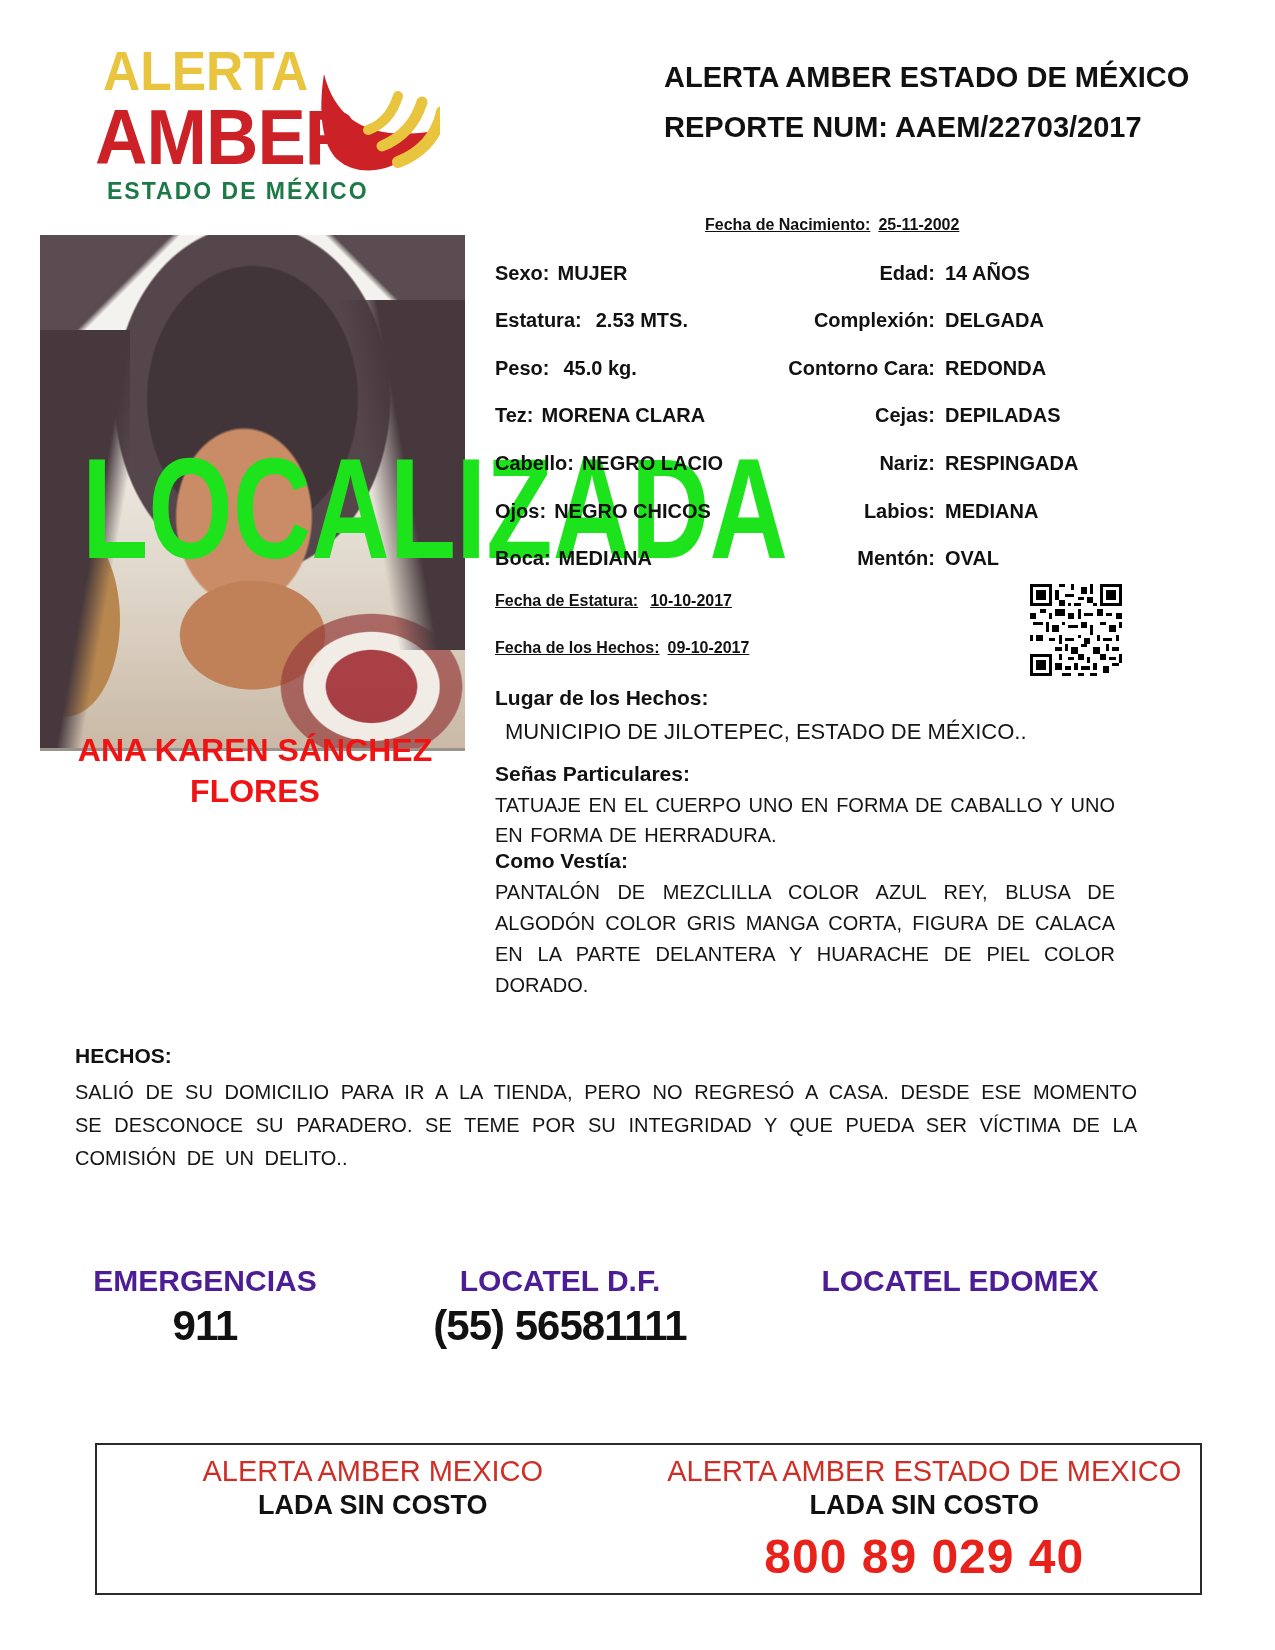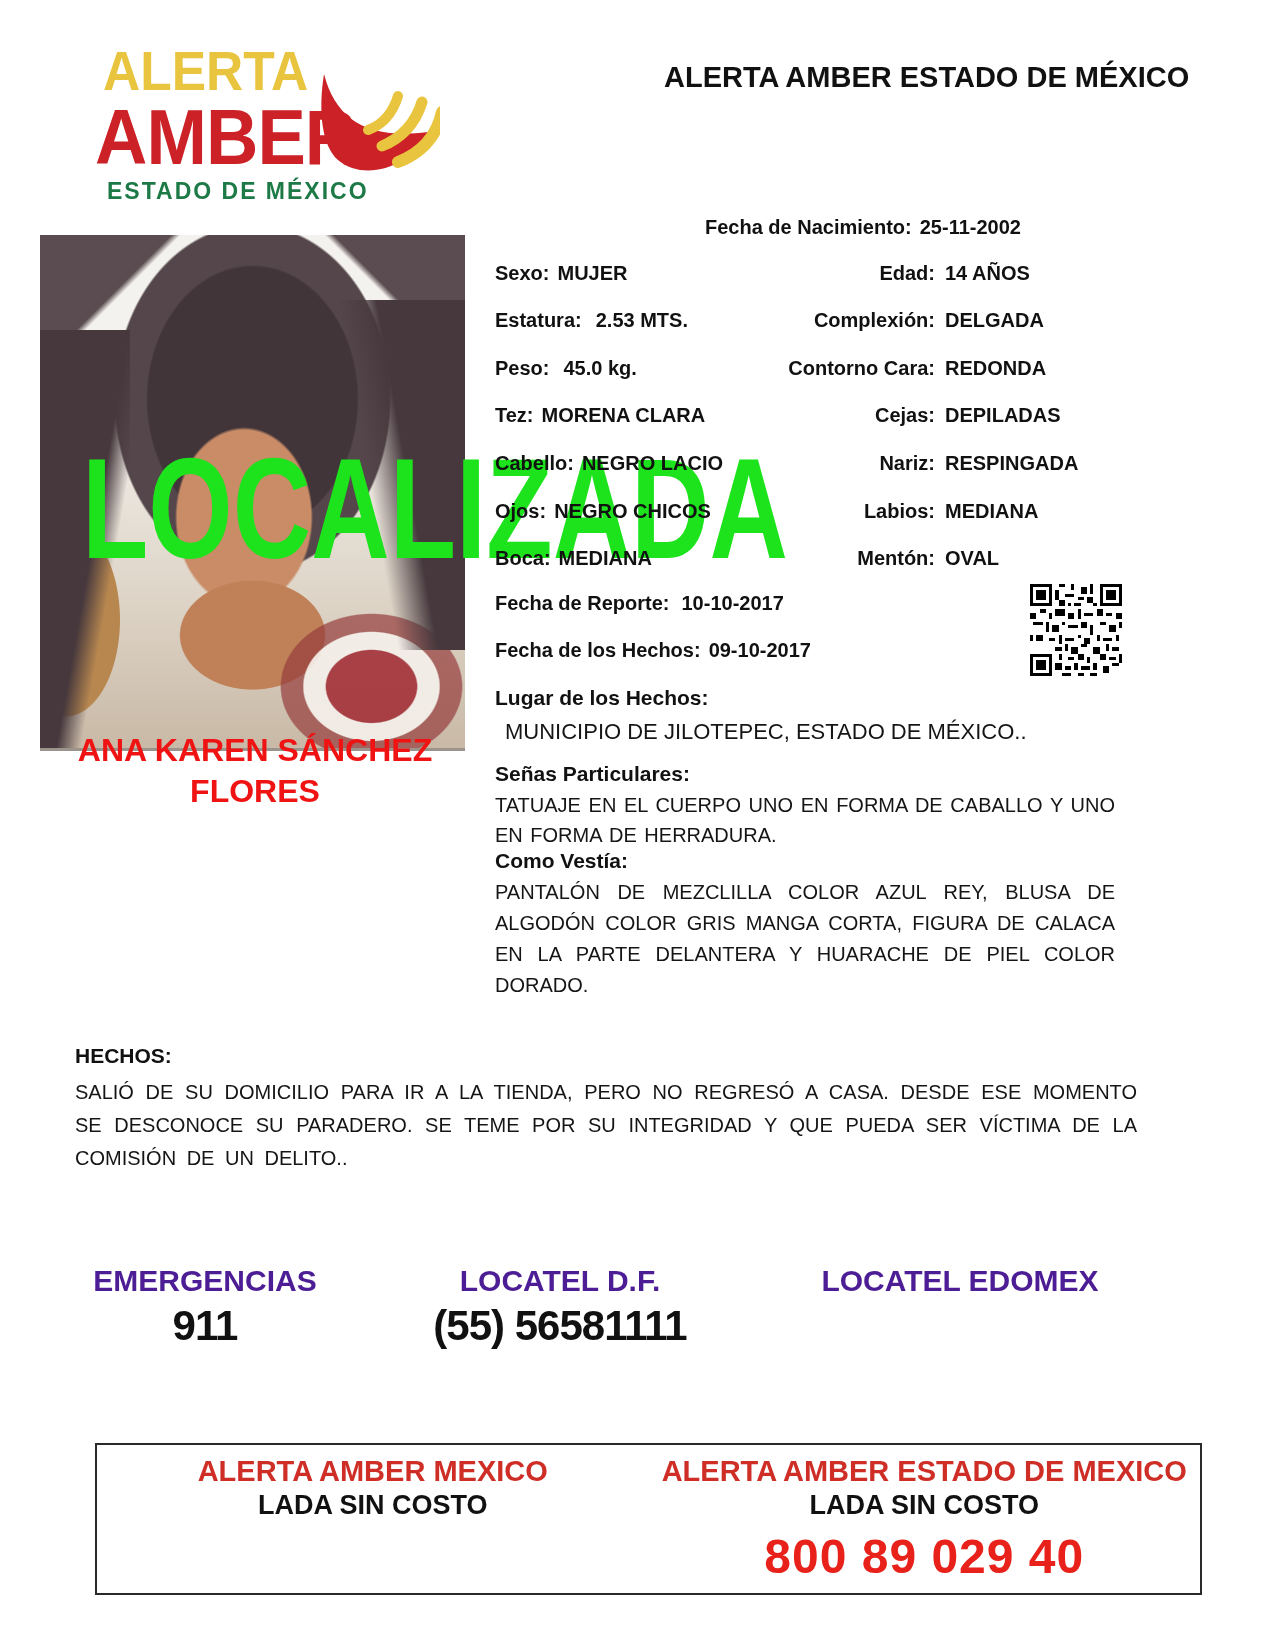--- a/index.html
+++ b/index.html
@@ -36,21 +36,21 @@
     position:absolute;left:82px;top:438px;z-index:2;
     font-size:142px;font-weight:700;line-height:1;color:#1ce31c;
     transform:scaleX(.765);transform-origin:0 0;white-space:nowrap;
   }
   
   .name{
     position:absolute;left:30px;top:730px;width:450px;z-index:3;
     text-align:center;font-size:32px;font-weight:700;line-height:41px;color:#ef1313;
   }
   
-  .fld{position:absolute;z-index:3;font-size:20px;font-weight:700;white-space:nowrap;}
+  .fld{position:absolute;z-index:3;font-size:16px;font-weight:700;white-space:nowrap;text-decoration:underline;}
   .row{position:absolute;left:495px;width:680px;height:26px;z-index:3;font-size:20px;font-weight:700;}
   .row .lf{position:absolute;left:0;white-space:nowrap;}
   .row .rl{position:absolute;left:258px;width:182px;text-align:right;white-space:nowrap;}
   .row .rv{position:absolute;left:450px;white-space:nowrap;}
   .lbl-gap{display:inline-block;width:8px;}
   .sec-label{position:absolute;left:495px;z-index:3;font-size:21px;font-weight:700;}
   .sec-body{position:absolute;left:495px;width:620px;z-index:3;font-size:20px;font-weight:400;line-height:30px;text-align:justify;word-spacing:2px;color:#151515;}
   .lugar-value{position:absolute;left:505px;z-index:3;font-size:22px;font-weight:400;white-space:nowrap;color:#151515;}
   .qr{position:absolute;left:1030px;top:584px;width:92px;height:92px;z-index:3;}
   
@@ -59,21 +59,21 @@
   
   .em-col{position:absolute;text-align:center;}
   .em-label{font-size:30px;font-weight:700;color:#4c1d95;letter-spacing:0px;}
   .em-number{font-size:42px;font-weight:700;color:#111;margin-top:4px;letter-spacing:-1px;}
   .em1{left:40px;top:1264px;width:330px;}
   .em2{left:380px;top:1264px;width:360px;}
   .em3{left:760px;top:1264px;width:400px;}
   
   .fbox{position:absolute;left:95px;top:1443px;width:1103px;height:148px;border:2px solid #2a2a2a;display:flex;z-index:3;background:#fff;}
   .fcol{width:50%;text-align:center;padding-top:10px;}
-  .f-title{font-size:29px;font-weight:700;color:#cf2e27;}
+  .f-title{font-size:29px;font-weight:400;color:#cf2e27;}
   .f-sub{font-size:27px;font-weight:700;color:#111;margin-top:2px;}
   .f-num{font-size:48px;font-weight:700;color:#e8221b;margin-top:8px;letter-spacing:1px;}
 </style>
 </head>
 <body>
 
 <div class="page">
 
   <div class="logo">
     <div class="logo-alerta">ALERTA</div>
@@ -82,20 +82,21 @@
     <svg class="logo-swoosh" width="130" height="160" viewBox="0 0 130 160">
       <path d="M14,40 C26,86 58,106 118,98 C100,134 54,148 28,126 C12,112 8,78 14,40 Z" fill="#cb2127"></path>
       <path d="M58,96 Q80,88 88,62" stroke="#e9c43e" stroke-width="10" fill="none" stroke-linecap="round"></path>
       <path d="M72,112 Q102,100 112,68" stroke="#e9c43e" stroke-width="11" fill="none" stroke-linecap="round"></path>
       <path d="M88,128 Q124,114 132,78" stroke="#e9c43e" stroke-width="12" fill="none" stroke-linecap="round"></path>
     </svg>
   </div>
 
   <div class="hdr">
     <div>ALERTA AMBER ESTADO DE MÉXICO</div>
+    <div>REPORTE NUM: AAEM/22703/2017</div>
   </div>
 
   <div class="photo"></div>
   <div class="hair-l"></div>
   <div class="hair-r"></div>
 
   <div class="localizada">LOCALIZADA</div>
 
   <div class="name">
     <div>ANA KAREN SÁNCHEZ</div>
@@ -136,21 +137,21 @@
     <span class="rl">Labios:</span>
     <span class="rv">MEDIANA</span>
   </div>
   <div class="row" style="top:547px;">
     <span class="lf"><span>Boca:</span><span class="lbl-gap"></span><span>MEDIANA</span></span>
     <span class="rl">Mentón:</span>
     <span class="rv">OVAL</span>
   </div>
 
   <div class="fld" style="left:495px;top:592px;">
-    <span>Fecha de Reporte:</span><span class="lbl-gap" style="width:12px;"></span><span>10-10-2017</span>
+    <span>Fecha de Estatura:</span><span class="lbl-gap" style="width:12px;"></span><span>10-10-2017</span>
   </div>
   <div class="fld" style="left:495px;top:639px;">
     <span>Fecha de los Hechos:</span><span class="lbl-gap"></span><span>09-10-2017</span>
   </div>
 
   <svg class="qr" viewBox="0 0 29 29" shape-rendering="crispEdges">
     <rect width="29" height="29" fill="#fff"></rect>
     <g fill="#000">
       <rect x="0" y="0" width="7" height="7"></rect>
         <rect x="1" y="1" width="5" height="5" fill="#fff"></rect>

